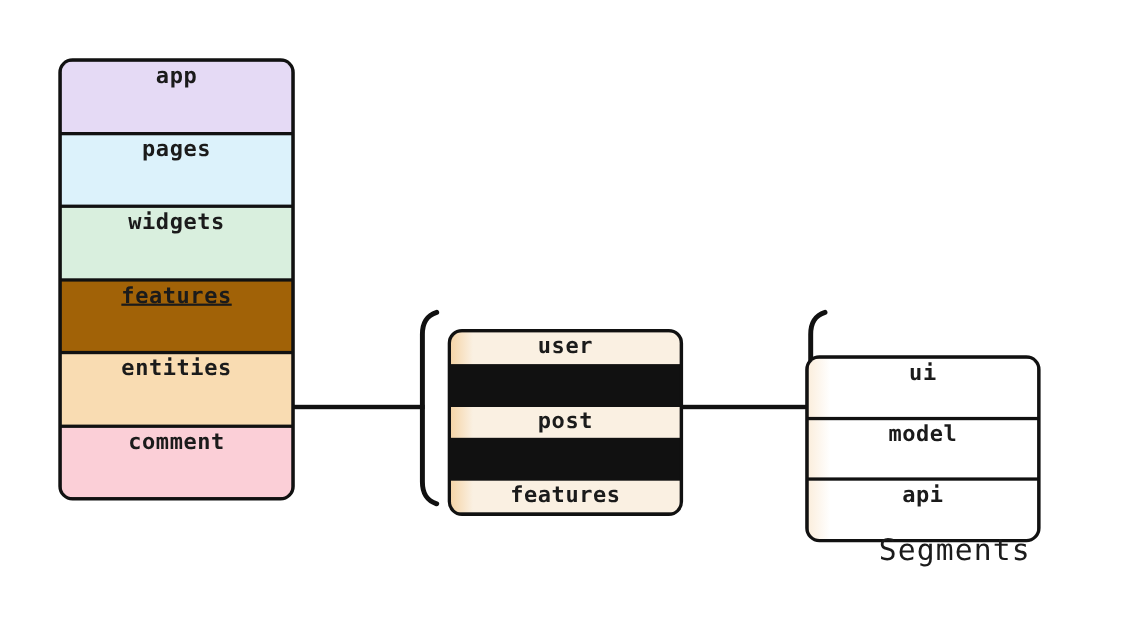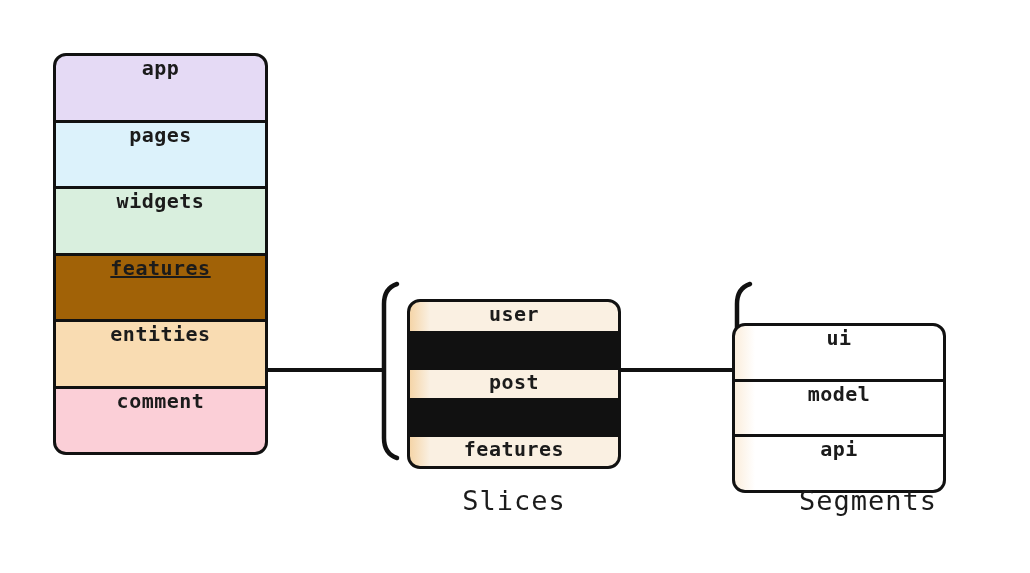--- a/index.html
+++ b/index.html
@@ -109,16 +109,15 @@
       <span>ui</span>
     </div>
     <div class="row">
       <span>model</span>
     </div>
     <div class="row">
       <span>api</span>
     </div>
   </div>
 
-  <div class="col-label" style="left:407px; top:484px; width:214px;">Slices</div>
   <div class="col-label" style="left:761px; top:484px; width:214px;">Segments</div>
 
 </div>
 
 </body></html>

